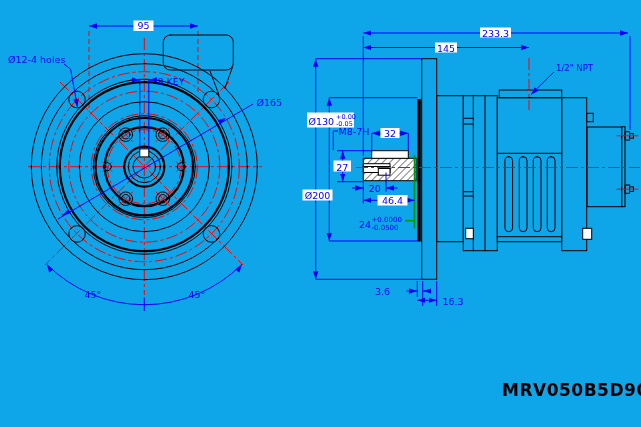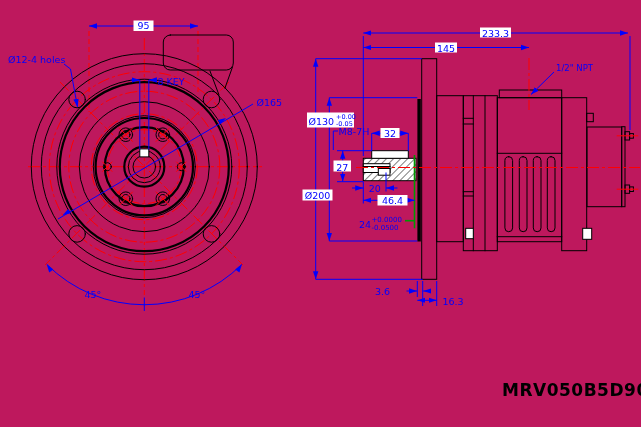--- a/index.html
+++ b/index.html
@@ -1,16 +1,16 @@
 <!DOCTYPE html>
 <html><head>
 <meta charset="utf-8">
 <style>
   html,body{margin:0;padding:0;background:#fff}
-  #stage{width:641px;height:427px;background:#be185d;position:relative;font-family:"DejaVu Sans",sans-serif}
+  #stage{width:641px;height:427px;background:#0ea5e9;position:relative;font-family:"DejaVu Sans",sans-serif}
   svg{display:block}
   .k{stroke:#000;fill:none;stroke-width:1;stroke-linecap:square}
   .k2{stroke:#000;fill:none;stroke-width:2.2;stroke-linecap:square}
   .wf{fill:#fff;stroke:#000;stroke-width:1}
   .r{stroke:#f00;fill:none;stroke-width:1}
   .rd{stroke:#f00;fill:none;stroke-width:1;stroke-dasharray:12 3 3 3}
   .rd2{stroke:#f00;fill:none;stroke-width:1;stroke-dasharray:5 3}
   .b{stroke:#00f;fill:none;stroke-width:1}
   .g{stroke:#090;fill:none;stroke-width:1.6}
   .bt{fill:#00f;font-size:9.5px}

